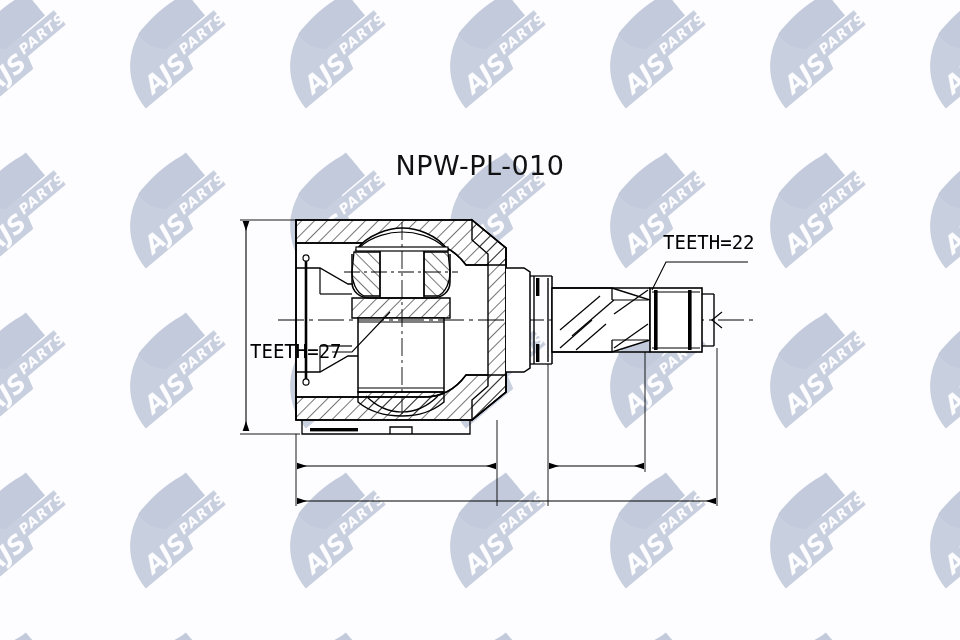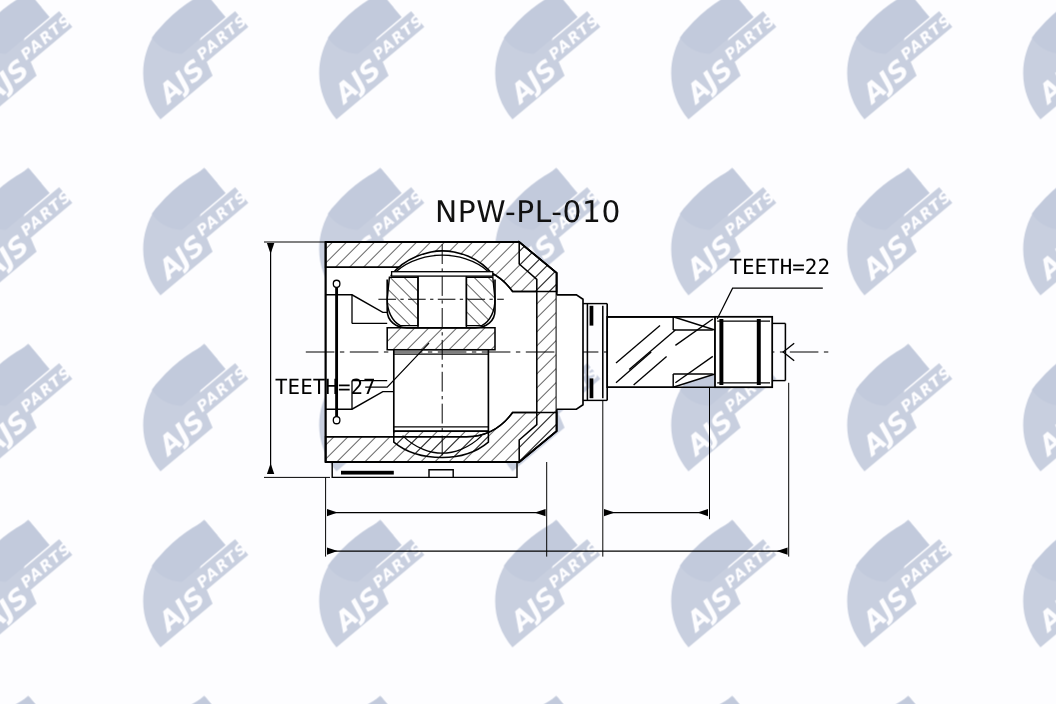--- a/index.html
+++ b/index.html
@@ -38,21 +38,20 @@
     position: absolute;
     left: 0; top: 150px;
     width: 960px;
     text-align: center;
     font-family: "DejaVu Sans", sans-serif;
     font-size: 27px;
     letter-spacing: 0.5px;
     color: #111111;
     z-index: 3;
     white-space: nowrap;
-    margin-top: 28px;
   }
   .dwg-label {
     font-family: "DejaVu Sans Mono", monospace;
     font-size: 19px;
     fill: #000000;
     letter-spacing: 0px;
   }
 </style>
 </head>
 <body>

